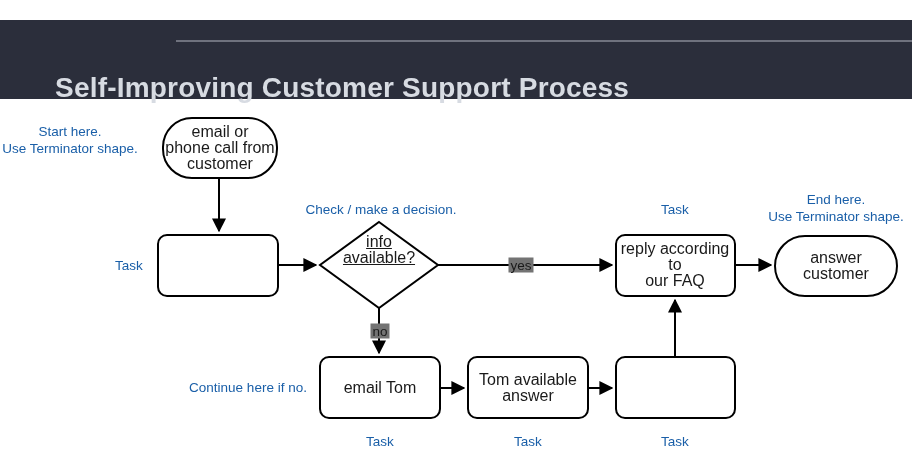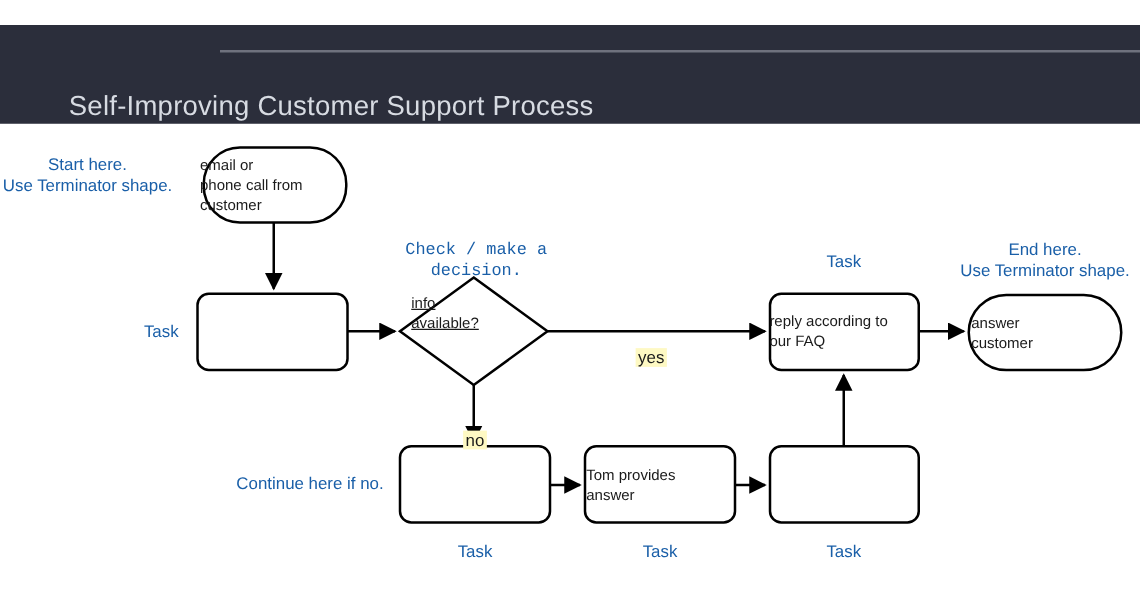--- a/index.html
+++ b/index.html
@@ -36,22 +36,22 @@
     left: 176px;
     top: 20px;
     width: 736px;
     height: 2px;
     background: #6f727e;
   }
   .banner-title {
     position: absolute;
     left: 55px;
     top: 52px;
-    font-size: 22px;
-    font-weight: 400;
+    font-size: 28px;
+    font-weight: 700;
     color: #d7dbe2;
     letter-spacing: 0.2px;
     white-space: nowrap;
   }
 
   
   svg.diagram {
     position: absolute;
     left: 0;
     top: 0;
@@ -66,43 +66,42 @@
   .conn {
     stroke: #000000;
     stroke-width: 2;
     fill: none;
   }
   .arrowhead { fill: #000000; }
 
   
   .node-label {
     position: absolute;
-    font-size: 12px;
+    font-size: 16px;
     color: #1a1a1a;
-    text-align: left;
+    text-align: center;
     line-height: 16px;
     white-space: pre-line;
     pointer-events: none;
   }
   .annot {
     position: absolute;
     font-size: 13.5px;
     color: #1a5fa8;
     text-align: center;
     line-height: 17px;
     white-space: pre-line;
   }
   .edge-label {
     position: absolute;
     font-size: 13.5px;
     color: #1a1a1a;
     text-align: center;
-    background: #fef9c3;
+    background: #737373;
     padding: 0 2px;
-    margin-top: 21px;
   }
   .ctr { transform: translate(-50%, -50%); }
 </style>
 </head>
 <body>
 
 <div id="canvas">
 
   <div class="banner">
     <div class="banner-topline"></div>
@@ -156,35 +155,36 @@
 
   <div class="node-label ctr" style="left:379px; top:250px; width:100px;text-decoration:underline;">info
 available?</div>
 
   <div class="node-label ctr" style="left:675px; top:265px; width:119px;">reply according to
 our FAQ</div>
 
   <div class="node-label ctr" style="left:836px; top:266px; width:118px;">answer
 customer</div>
 
+  <div class="node-label ctr" style="left:380px; top:388px; width:118px;">email Tom</div>
 
-  <div class="node-label ctr" style="left:528px; top:388px; width:118px;">Tom provides
+  <div class="node-label ctr" style="left:528px; top:388px; width:118px;">Tom available
 answer</div>
 
 
   <div class="edge-label ctr" style="left:521px; top:265px;">yes</div>
 
   <div class="edge-label ctr" style="left:380px; top:331px;">no</div>
 
   <div class="annot ctr" style="left:70px; top:140px; width:160px;">Start here.
 Use Terminator shape.</div>
 
   <div class="annot ctr" style="left:129px; top:265px; width:60px;">Task</div>
 
-  <div class="annot ctr" style="left:381px; top:209px; width:180px;font-family:Liberation Mono, monospace;">Check / make a decision.</div>
+  <div class="annot ctr" style="left:381px; top:209px; width:180px;">Check / make a decision.</div>
 
 
   <div class="annot ctr" style="left:675px; top:209px; width:60px;">Task</div>
 
   <div class="annot ctr" style="left:836px; top:208px; width:180px;">End here.
 Use Terminator shape.</div>
 
   <div class="annot ctr" style="left:248px; top:387px; width:160px;">Continue here if no.</div>
 
   <div class="annot ctr" style="left:380px; top:441px; width:60px;">Task</div>

